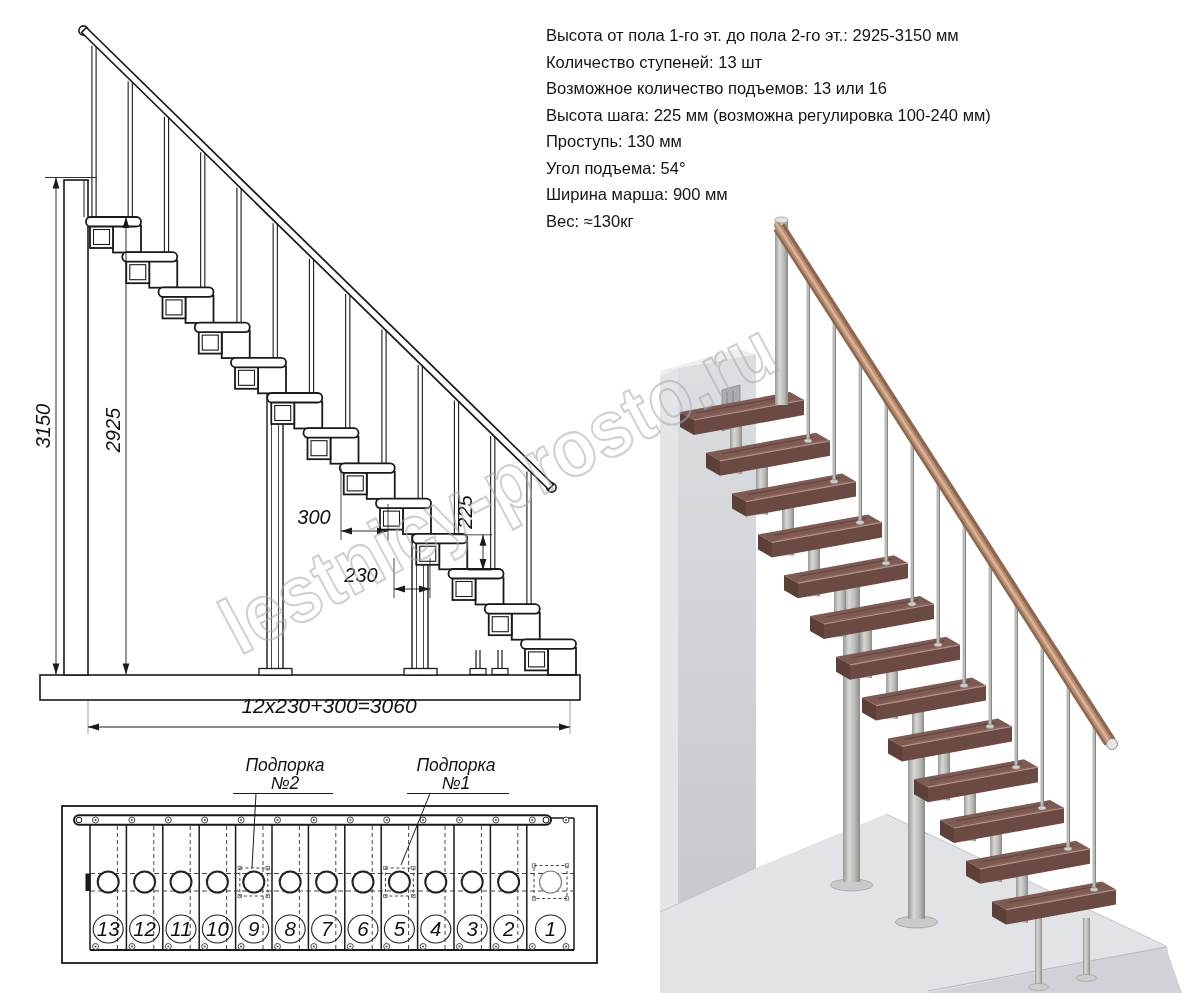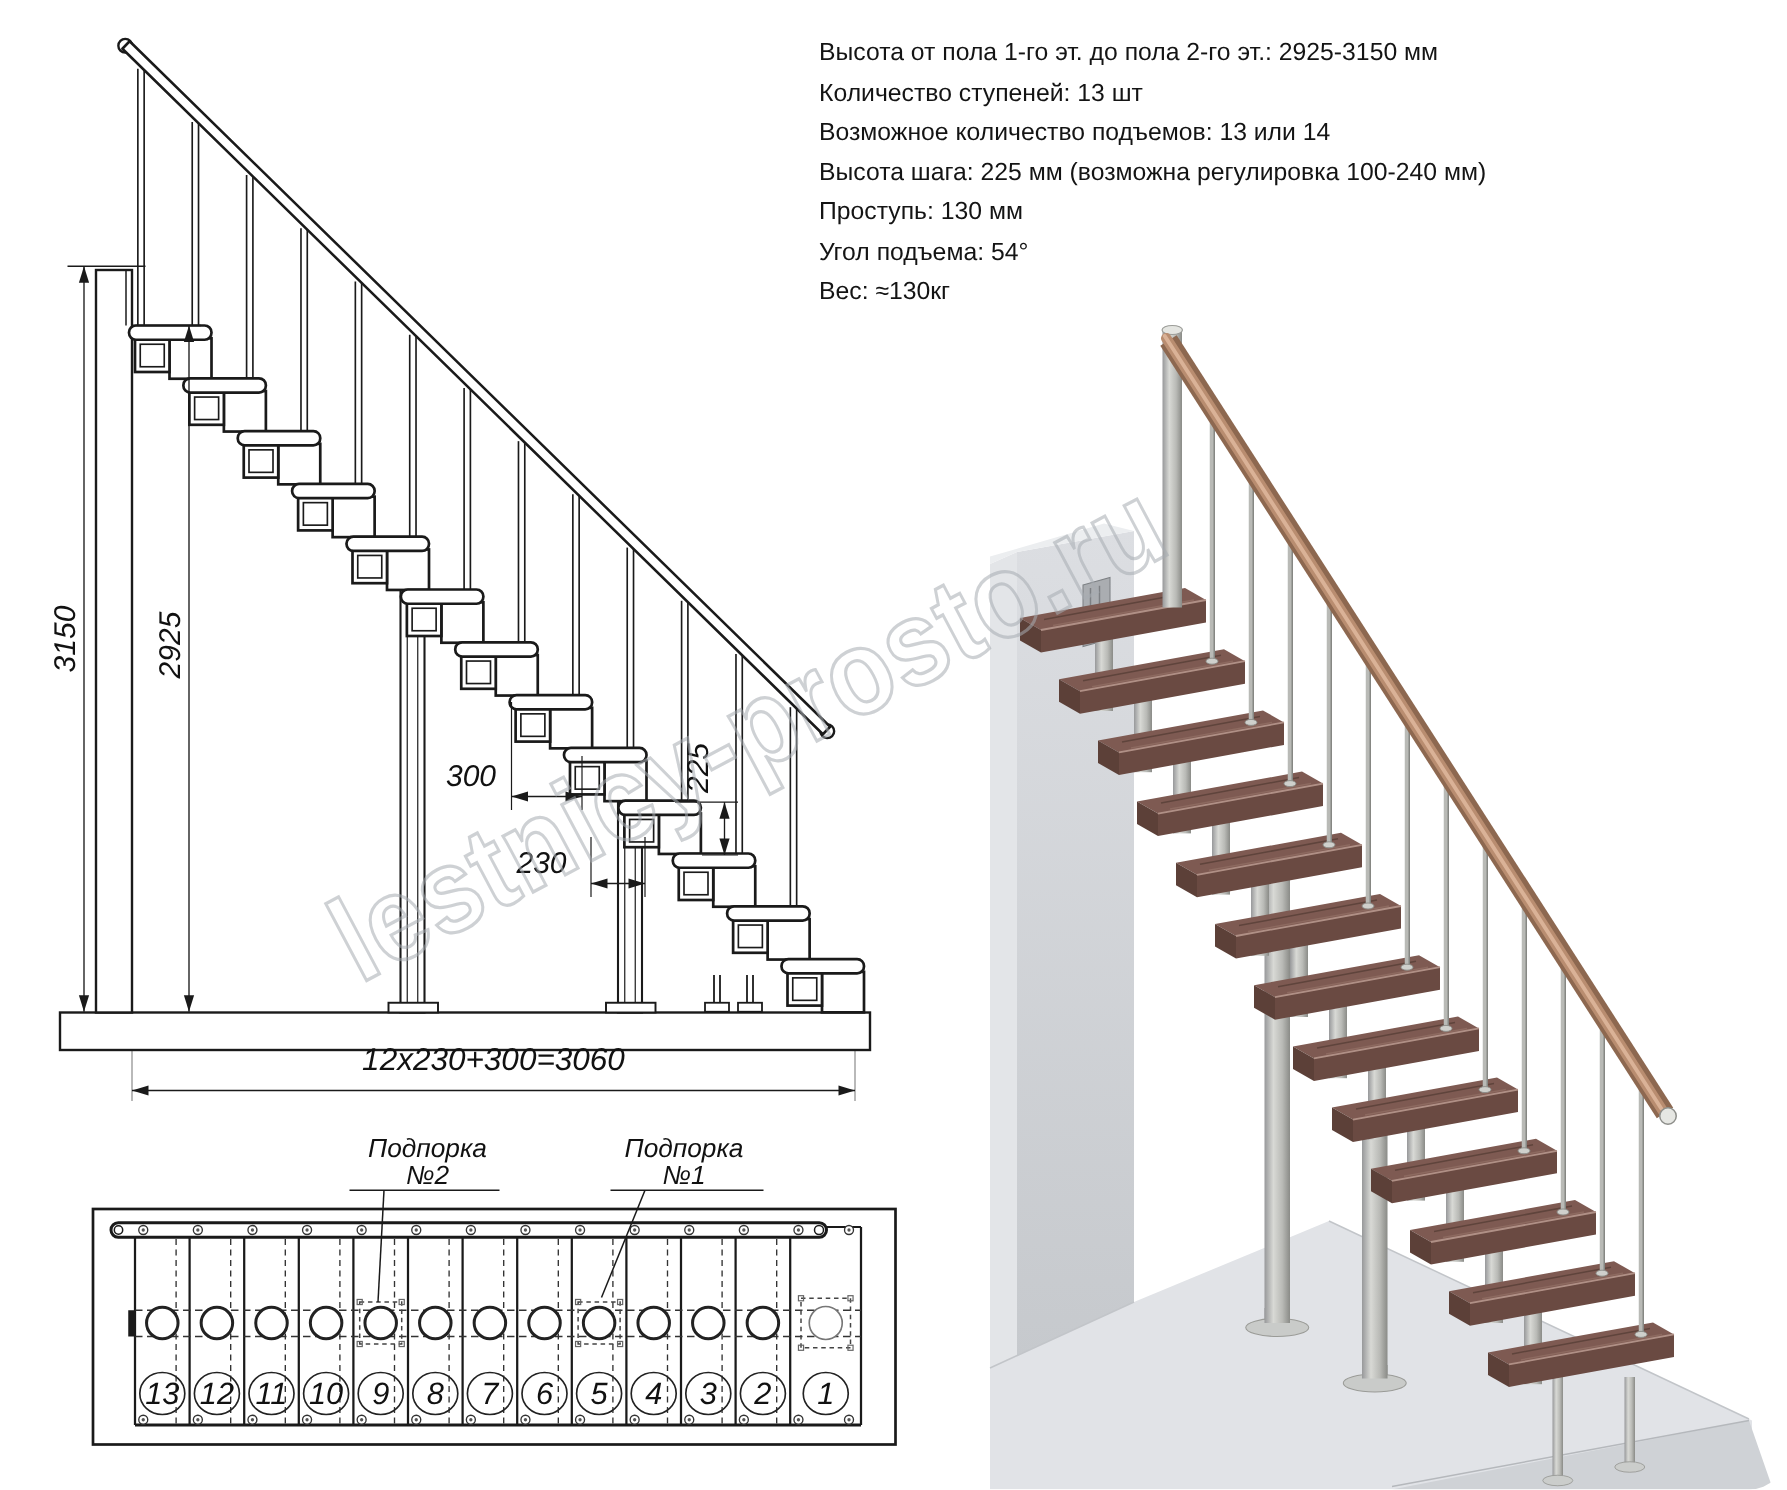--- a/index.html
+++ b/index.html
@@ -1,32 +1,33 @@
 <!DOCTYPE html>
 <html><head>
 <meta charset="utf-8">
 <style>
   html,body{margin:0;padding:0;background:#fff;}
   .page{position:relative;width:1191px;height:993px;background:#ffffff;overflow:hidden;
-        font-family:"Liberation Sans",sans-serif;border-radius:25px;}
+        font-family:"Liberation Sans",sans-serif;}
   .specs{position:absolute;left:546px;top:22px;z-index:3;}
   .spec-line{font-size:16.5px;line-height:26.5px;color:#141414;white-space:nowrap;}
   #drawing{position:absolute;left:0;top:0;font-family:"Liberation Sans",sans-serif;}
 </style>
 </head>
 <body>
 
 <div class="page">
   <div class="specs">
     <div class="spec-line">Высота от пола 1-го эт. до пола 2-го эт.: 2925-3150 мм</div>
     <div class="spec-line">Количество ступеней: 13 шт</div>
-    <div class="spec-line">Возможное количество подъемов: 13 или 14</div>
+    <div class="spec-line">Возможное количество подъемов: 13 или 16</div>
     <div class="spec-line">Высота шага: 225 мм (возможна регулировка 100-240 мм)</div>
     <div class="spec-line">Проступь: 130 мм</div>
     <div class="spec-line">Угол подъема: 54°</div>
+    <div class="spec-line">Ширина марша: 900 мм</div>
     <div class="spec-line">Вес: ≈130кг</div>
   </div>
   <svg id="drawing" viewBox="0 0 1191 993" width="1191" height="993">
       <defs>
         <linearGradient id="cyl" x1="0" y1="0" x2="1" y2="0">
           <stop offset="0" stop-color="#97989a"></stop>
           <stop offset="0.35" stop-color="#d8d9d5"></stop>
           <stop offset="0.7" stop-color="#b9bab6"></stop>
           <stop offset="1" stop-color="#8a8b87"></stop>
         </linearGradient>

